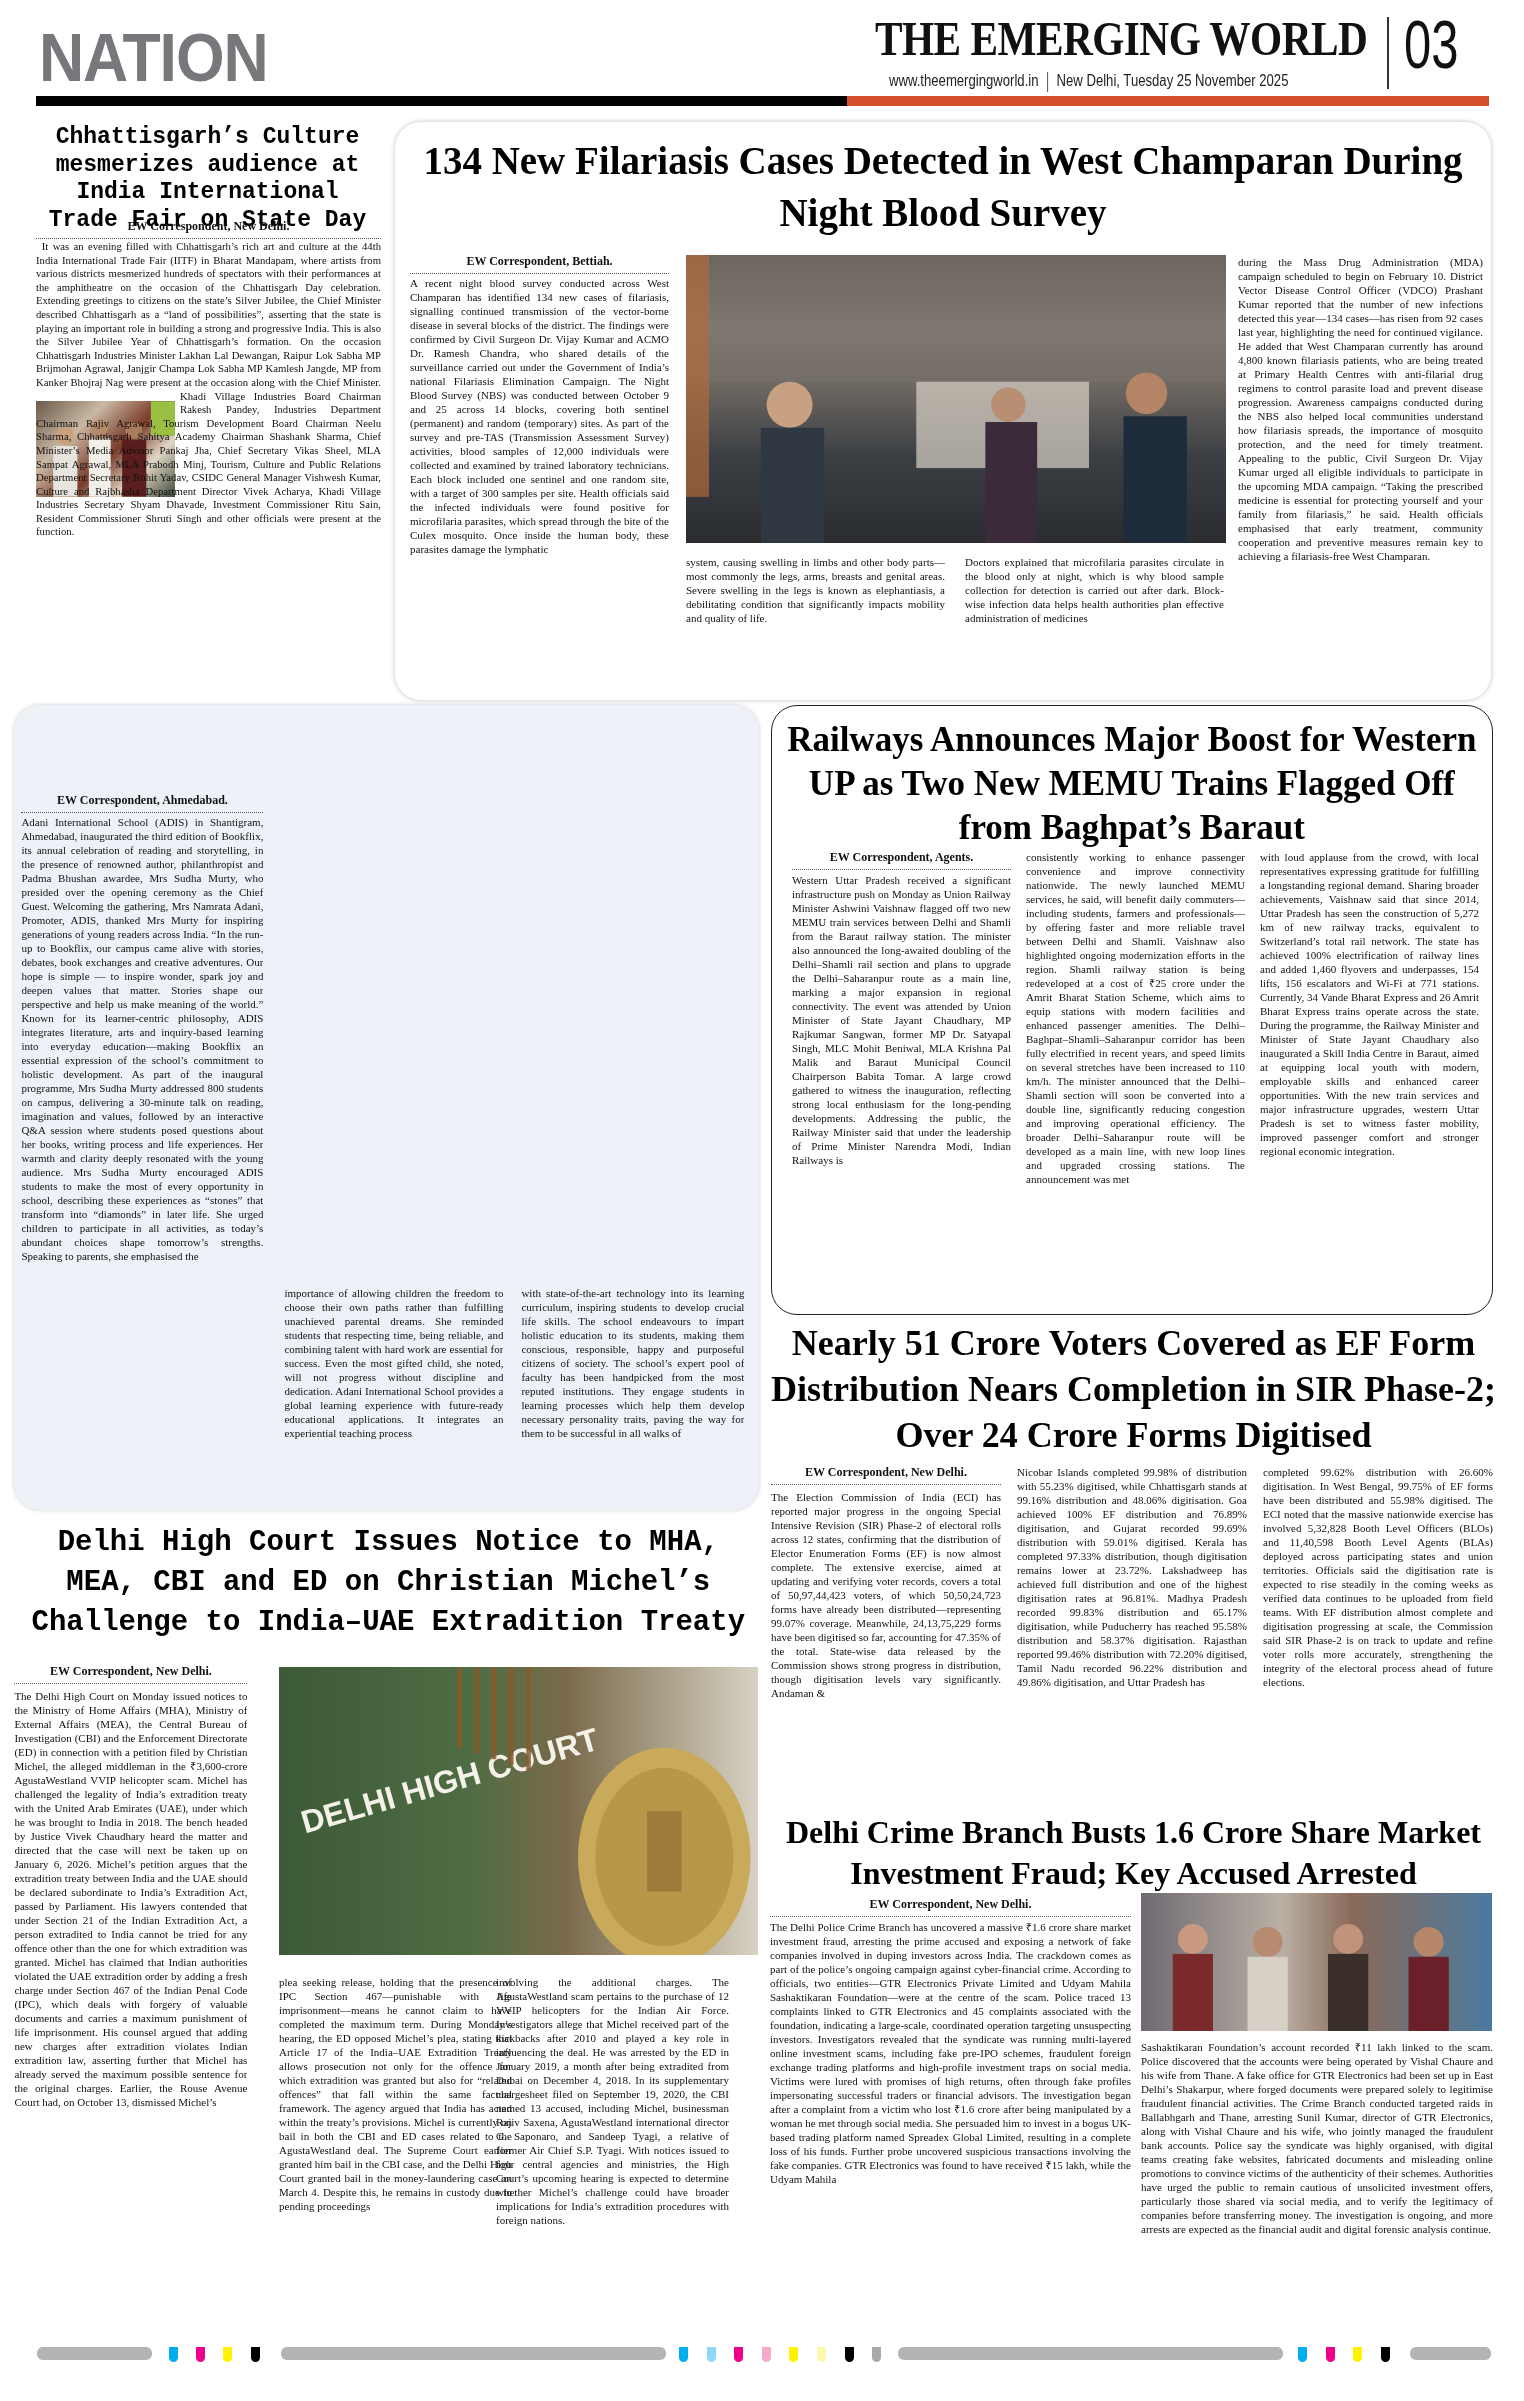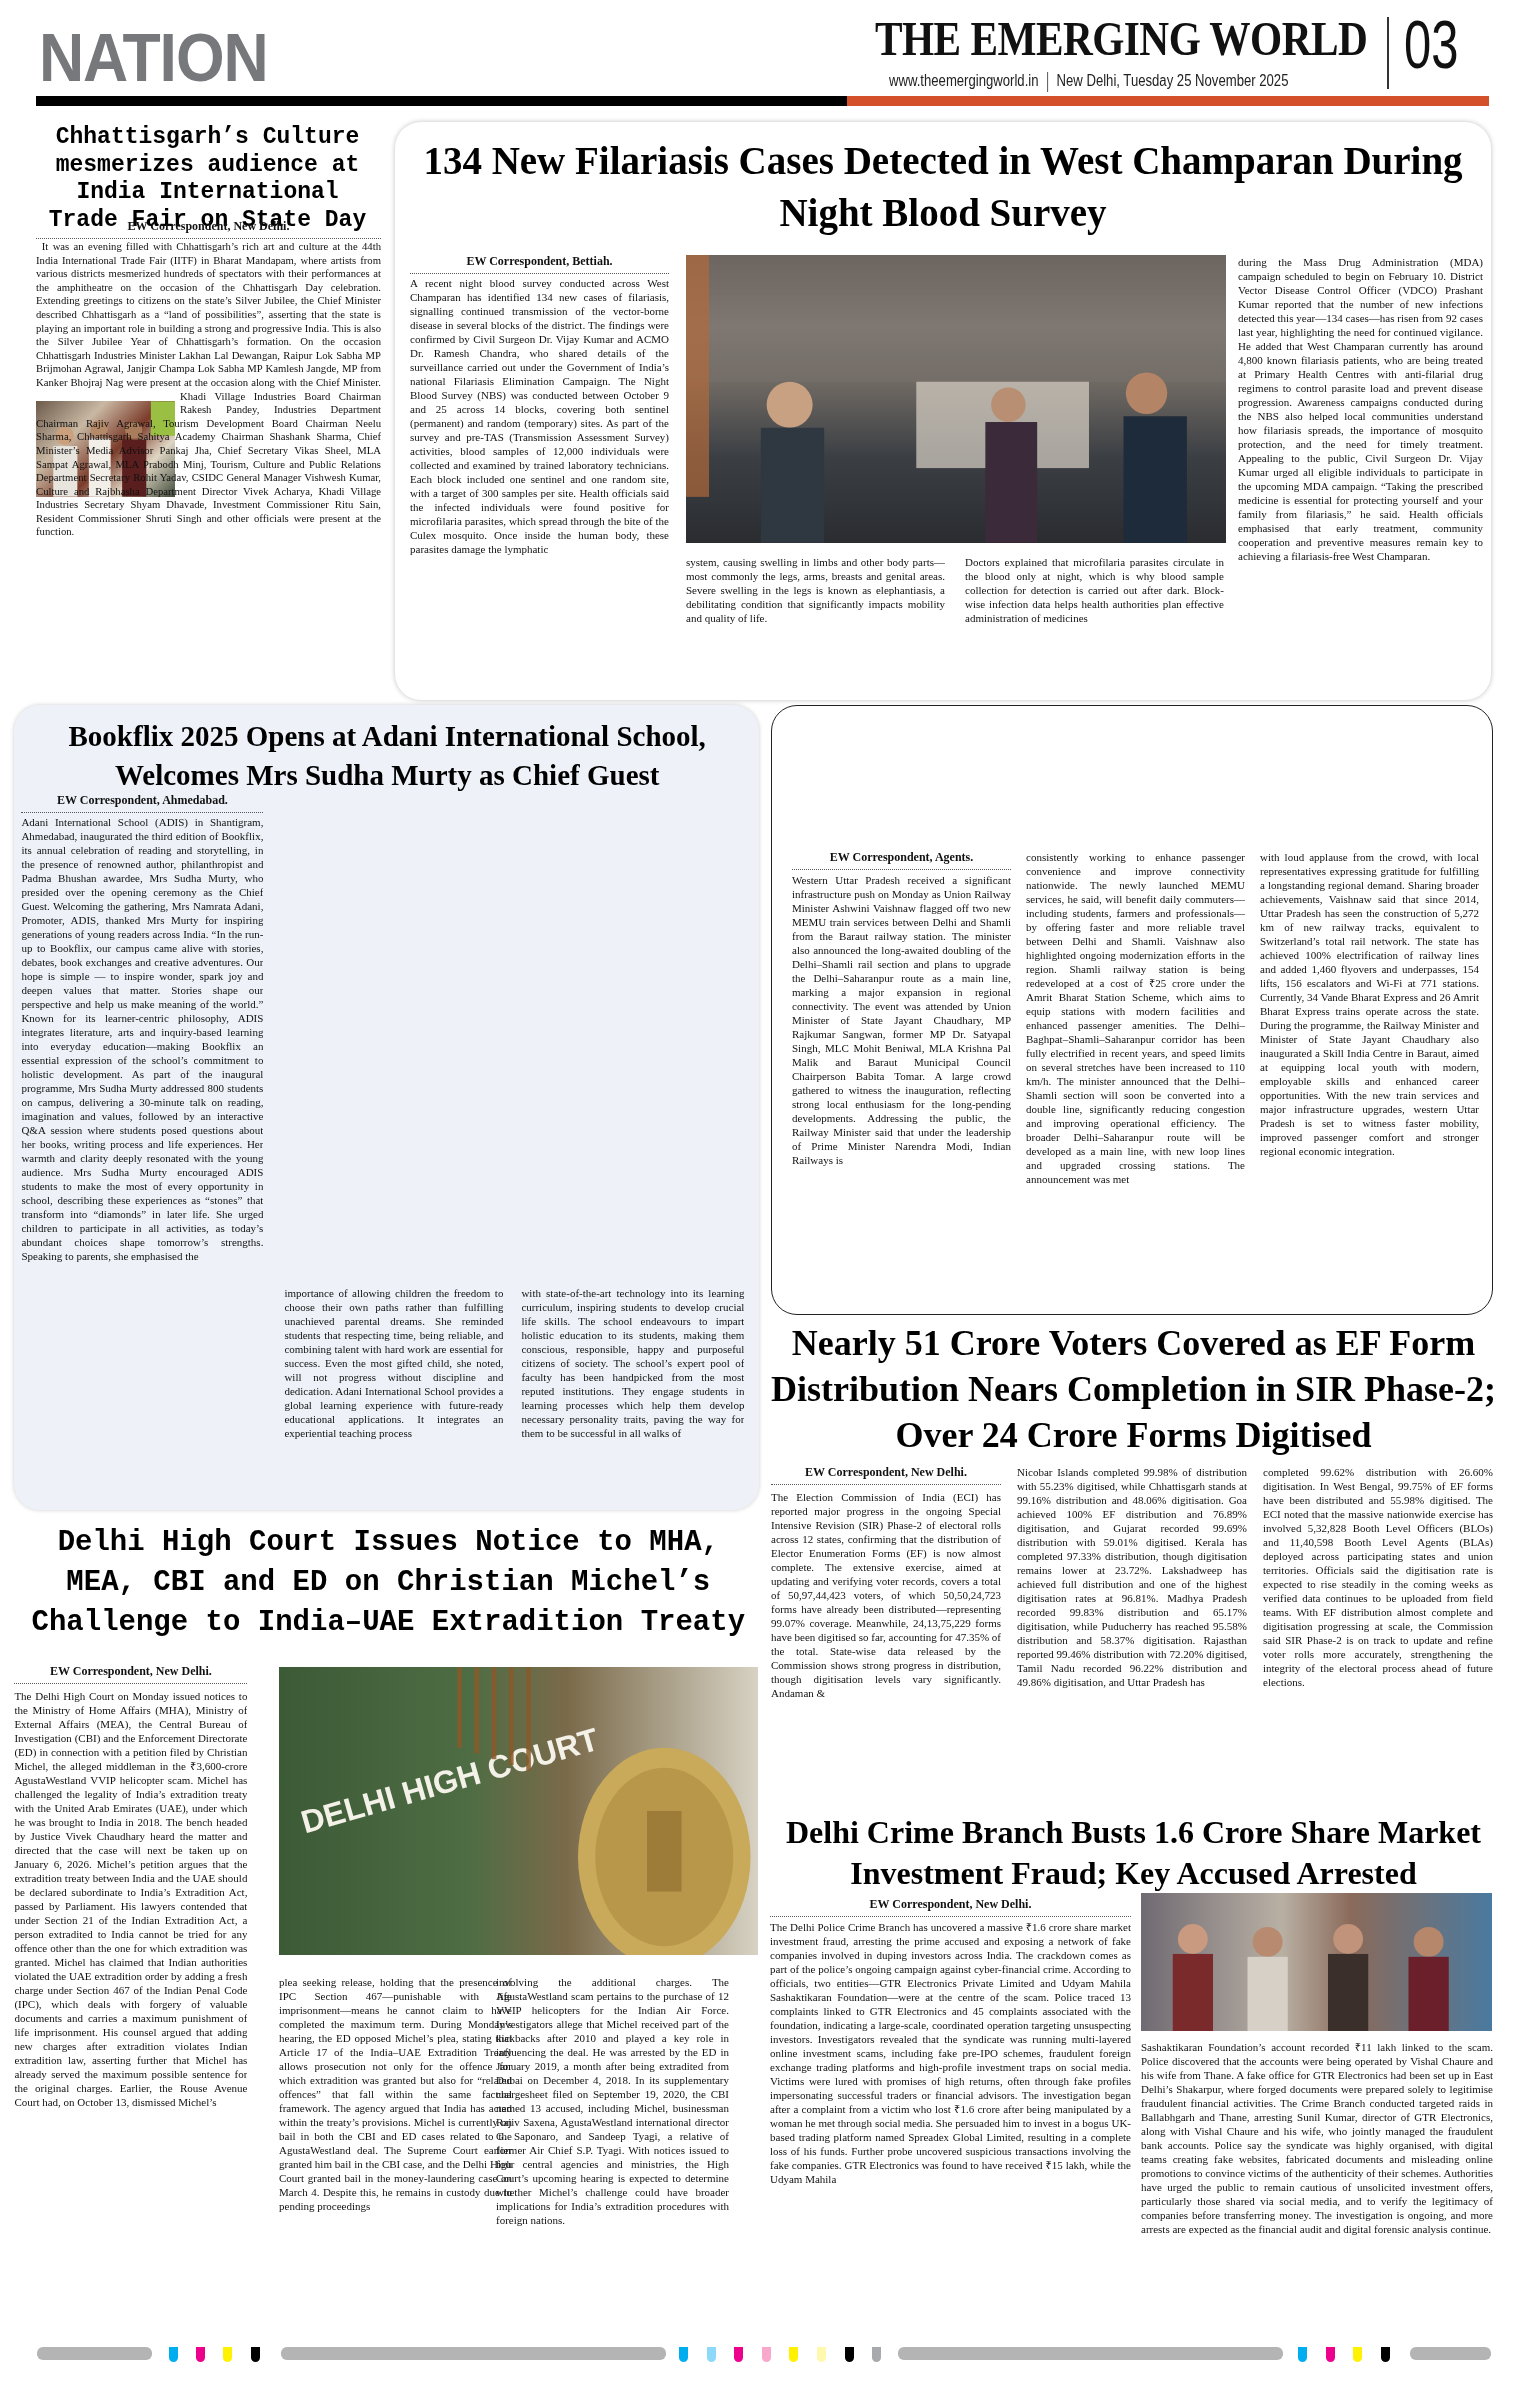--- a/index.html
+++ b/index.html
@@ -94,34 +94,34 @@
   </div>
   <div class="body-text" style="left:291px; top:433px; width:259px; height:138px;">
     <p>system, causing swelling in limbs and other body parts—most commonly the legs, arms, breasts and genital areas. Severe swelling in the legs is known as elephantiasis, a debilitating condition that significantly impacts mobility and quality of life.</p>
   </div>
   <div class="body-text" style="left:843px; top:133px; width:245px; height:437px;">
     <p>during the Mass Drug Administration (MDA) campaign scheduled to begin on February 10. District Vector Disease Control Officer (VDCO) Prashant Kumar reported that the number of new infections detected this year—134 cases—has risen from 92 cases last year, highlighting the need for continued vigilance. He added that West Champaran currently has around 4,800 known filariasis patients, who are being treated at Primary Health Centres with anti-filarial drug regimens to control parasite load and prevent disease progression. Awareness campaigns conducted during the NBS also helped local communities understand how filariasis spreads, the importance of mosquito protection, and the need for timely treatment. Appealing to the public, Civil Surgeon Dr. Vijay Kumar urged all eligible individuals to participate in the upcoming MDA campaign. “Taking the prescribed medicine is essential for protecting yourself and your family from filariasis,” he said. Health officials emphasised that early treatment, community cooperation and preventive measures remain key to achieving a filariasis-free West Champaran.</p>
   </div>
 </div>
 
 <div class="box tint" style="left:14.4px; top:705px; width:745px; height:805px; box-shadow: 0 0 4.6px rgba(0,0,0,0.2);">
-  <div class="headline" style="left:5.8px; top:11.5px; width:734px; font-size:29px; line-height:1.35;">Bookflix 2025 Opens at Adani International School, Welcomes Mrs Sudha Murty as Chief Guest</div>
   <div class="byline" style="left:7px; top:88px; width:242px;">EW Correspondent, Ahmedabad.</div>
   <div class="body-text" style="left:7px; top:110px; width:242px; height:685px;">
     <p>Adani International School (ADIS) in Shantigram, Ahmedabad, inaugurated the third edition of Bookflix, its annual celebration of reading and storytelling, in the presence of renowned author, philanthropist and Padma Bhushan awardee, Mrs Sudha Murty, who presided over the opening ceremony as the Chief Guest. Welcoming the gathering, Mrs Namrata Adani, Promoter, ADIS, thanked Mrs Murty for inspiring generations of young readers across India. “In the run-up to Bookflix, our campus came alive with stories, debates, book exchanges and creative adventures. Our hope is simple — to inspire wonder, spark joy and deepen values that matter. Stories shape our perspective and help us make meaning of the world.” Known for its learner-centric philosophy, ADIS integrates literature, arts and inquiry-based learning into everyday education—making Bookflix an essential expression of the school’s commitment to holistic development. As part of the inaugural programme, Mrs Sudha Murty addressed 800 students on campus, delivering a 30-minute talk on reading, imagination and values, followed by an interactive Q&amp;A session where students posed questions about her books, writing process and life experiences. Her warmth and clarity deeply resonated with the young audience. Mrs Sudha Murty encouraged ADIS students to make the most of every opportunity in school, describing these experiences as “stones” that transform into “diamonds” in later life. She urged children to participate in all activities, as today’s abundant choices shape tomorrow’s strengths. Speaking to parents, she emphasised the</p>
   </div>
   <div class="body-text" style="left:270px; top:581px; width:219px; height:219px;">
     <p>importance of allowing children the freedom to choose their own paths rather than fulfilling unachieved parental dreams. She reminded students that respecting time, being reliable, and combining talent with hard work are essential for success. Even the most gifted child, she noted, will not progress without discipline and dedication. Adani International School provides a global learning experience with future-ready educational applications. It integrates an experiential teaching process</p>
   </div>
   <div class="body-text" style="left:507px; top:581px; width:223px; height:219px;">
     <p>with state-of-the-art technology into its learning curriculum, inspiring students to develop crucial life skills. The school endeavours to impart holistic education to its students, making them conscious, responsible, happy and purposeful citizens of society. The school’s expert pool of faculty has been handpicked from the most reputed institutions. They engage students in learning processes which help them develop necessary personality traits, paving the way for them to be successful in all walks of</p>
   </div>
 </div>
 
 <div class="box border" style="left:771px; top:705px; width:722px; height:610px;">
+  <div class="headline" style="left:5.8px; top:11.5px; width:708px; font-size:35px; line-height:1.27;">Railways Announces Major Boost for Western UP as Two New MEMU Trains Flagged Off from Baghpat’s Baraut</div>
   <div class="byline" style="left:20px; top:144px; width:219px;">EW Correspondent, Agents.</div>
   <div class="body-text" style="left:20px; top:167px; width:219px; height:431px;">
     <p>Western Uttar Pradesh received a significant infrastructure push on Monday as Union Railway Minister Ashwini Vaishnaw flagged off two new MEMU train services between Delhi and Shamli from the Baraut railway station. The minister also announced the long-awaited doubling of the Delhi–Shamli rail section and plans to upgrade the Delhi–Saharanpur route as a main line, marking a major expansion in regional connectivity. The event was attended by Union Minister of State Jayant Chaudhary, MP Rajkumar Sangwan, former MP Dr. Satyapal Singh, MLC Mohit Beniwal, MLA Krishna Pal Malik and Baraut Municipal Council Chairperson Babita Tomar. A large crowd gathered to witness the inauguration, reflecting strong local enthusiasm for the long-pending developments. Addressing the public, the Railway Minister said that under the leadership of Prime Minister Narendra Modi, Indian Railways is</p>
   </div>
   <div class="body-text" style="left:254px; top:144px; width:219px; height:455px;">
     <p>consistently working to enhance passenger convenience and improve connectivity nationwide. The newly launched MEMU services, he said, will benefit daily commuters—including students, farmers and professionals—by offering faster and more reliable travel between Delhi and Shamli. Vaishnaw also highlighted ongoing modernization efforts in the region. Shamli railway station is being redeveloped at a cost of ₹25 crore under the Amrit Bharat Station Scheme, which aims to equip stations with modern facilities and enhanced passenger amenities. The Delhi–Baghpat–Shamli–Saharanpur corridor has been fully electrified in recent years, and speed limits on several stretches have been increased to 110 km/h. The minister announced that the Delhi–Shamli section will soon be converted into a double line, significantly reducing congestion and improving operational efficiency. The broader Delhi–Saharanpur route will be developed as a main line, with new loop lines and upgraded crossing stations. The announcement was met</p>
   </div>
   <div class="body-text" style="left:488px; top:144px; width:219px; height:455px;">
     <p>with loud applause from the crowd, with local representatives expressing gratitude for fulfilling a longstanding regional demand. Sharing broader achievements, Vaishnaw said that since 2014, Uttar Pradesh has seen the construction of 5,272 km of new railway tracks, equivalent to Switzerland’s total rail network. The state has achieved 100% electrification of railway lines and added 1,460 flyovers and underpasses, 154 lifts, 156 escalators and Wi-Fi at 771 stations. Currently, 34 Vande Bharat Express and 26 Amrit Bharat Express trains operate across the state. During the programme, the Railway Minister and Minister of State Jayant Chaudhary also inaugurated a Skill India Centre in Baraut, aimed at equipping local youth with modern, employable skills and enhanced career opportunities. With the new train services and major infrastructure upgrades, western Uttar Pradesh is set to witness faster mobility, improved passenger comfort and stronger regional economic integration.</p>
   </div>

